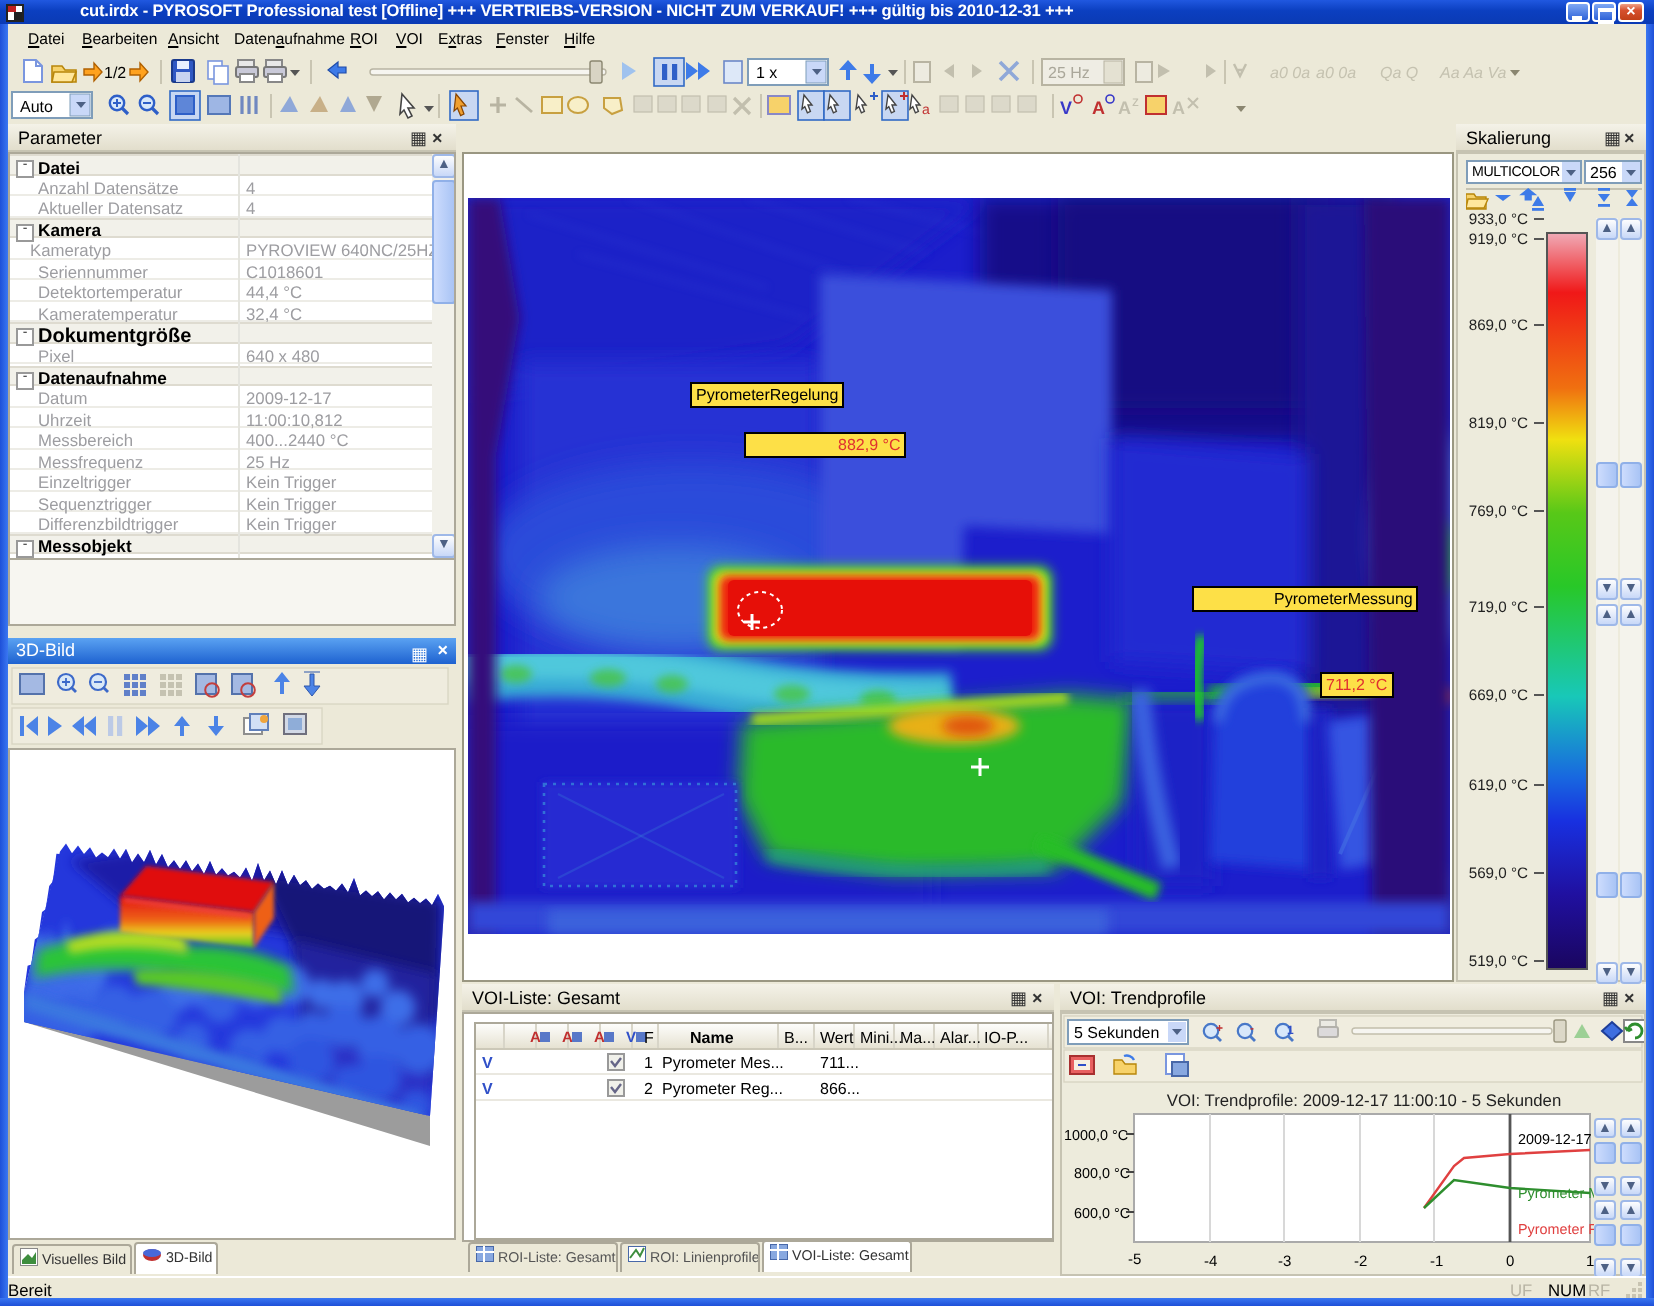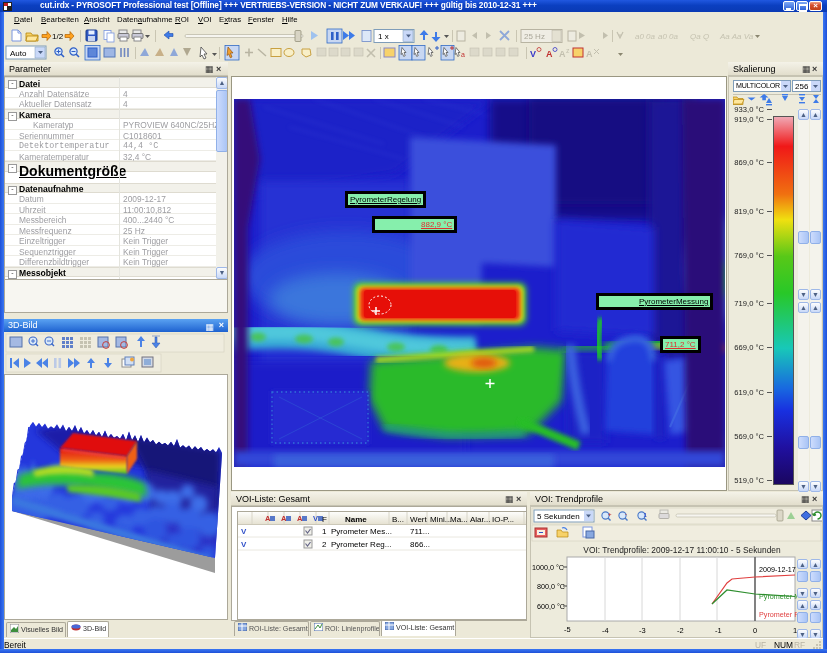--- a/index.html
+++ b/index.html
@@ -8,21 +8,21 @@
 .abs{position:absolute;}
 .hdr{position:absolute;height:14px;background:linear-gradient(#F4F2E8,#E2DECC);border-bottom:1px solid #C6C3B2;color:#000;font-size:9px;line-height:14px;padding-left:5px;box-sizing:border-box;}
 .bluehdr{position:absolute;height:13px;background:linear-gradient(#5AA2F2,#1E62D0);color:#fff;font-size:9px;line-height:13px;padding-left:4px;box-sizing:border-box;}
 .pin{position:absolute;top:2px;font-size:9px;line-height:9px;color:#333;}
 .wpanel{position:absolute;background:#fff;border:1px solid #ACA899;box-sizing:border-box;}
 .tab{position:absolute;height:15px;background:#ECE9D8;border:1px solid #ACA899;border-bottom:none;border-radius:2px 2px 0 0;font-size:7.8px;line-height:14px;padding:0 3px;box-sizing:border-box;color:#333;white-space:nowrap;overflow:hidden;}
 .tab.act{background:#fff;height:16px;z-index:3;}
 .vline{position:absolute;width:1px;background:#E4E4DE;}
 .mi{position:absolute;top:0;height:15px;line-height:15px;font-size:7.8px;color:#000;}
 .u{text-decoration:underline;}
-.thermlabel{position:absolute;background:#86efac;border:3px solid #000000;font-size:8px;line-height:11px;padding:0 2px;white-space:nowrap;text-decoration:underline;}
+.thermlabel{position:absolute;background:#fde047;border:1px solid #000000;font-size:8px;line-height:11px;padding:0 2px;white-space:nowrap;}
 .sb{position:absolute;width:12px;background:#F2F1EA;}
 .sbb{position:absolute;left:0;width:12px;height:12px;background:linear-gradient(#FDFDFD,#C8D8F8);border:1px solid #9EB8E8;border-radius:2px;box-sizing:border-box;color:#4D6185;font-size:7px;line-height:10px;text-align:center;}
 .sbt{position:absolute;left:0;width:12px;background:linear-gradient(90deg,#CDDCFD,#A9C4F5);border:1px solid #90B0E8;border-radius:2px;box-sizing:border-box;}
 </style>
 </head>
 <body>
 <div id="win">
 
 <div class="abs" style="left:0;top:0;width:827px;height:12px;background:linear-gradient(#2058E0,#0B3FC0 45%,#0A3AB4);"></div>
 <div class="abs" style="left:3px;top:2px;width:9px;height:9px;background:#fff;border:1px solid #222;box-sizing:border-box;">
@@ -231,38 +231,42 @@
         </div>
  <div class="abs" style="left:0;top:21.1px;width:211px;height:10.55px;border-bottom:1px solid #EDECE6;box-sizing:border-box;">
           <div class="abs" style="left:14px;top:1px;white-space:nowrap;">Aktueller Datensatz</div>
           <div class="abs" style="left:118px;top:1px;white-space:nowrap;">4</div>
         </div>
  <div class="abs" style="left:0;top:31.7px;width:211px;height:10.55px;background:#F2F1EA;border-top:1px solid #DEDBD0;border-bottom:1px solid #DEDBD0;box-sizing:border-box;">
           <div class="abs" style="left:3px;top:2px;width:7px;height:7px;background:#fff;border:1px solid #999;line-height:4.5px;font-size:7px;text-align:center;color:#333;">-</div>
           <div class="abs" style="left:14px;top:0.5px;font-weight:bold;color:#000;font-size:8.6px;">Kamera</div>
         </div>
  <div class="abs" style="left:0;top:42.2px;width:211px;height:10.55px;border-bottom:1px solid #EDECE6;box-sizing:border-box;">
-          <div class="abs" style="left:28px;top:1px;white-space:nowrap;">Kameratyp</div>
+          <div class="abs" style="left:10px;top:1px;white-space:nowrap;">Kameratyp</div>
           <div class="abs" style="left:118px;top:1px;white-space:nowrap;">PYROVIEW 640NC/25HZ/17 X13</div>
         </div>
  <div class="abs" style="left:0;top:52.8px;width:211px;height:10.55px;border-bottom:1px solid #EDECE6;box-sizing:border-box;">
           <div class="abs" style="left:14px;top:1px;white-space:nowrap;">Seriennummer</div>
           <div class="abs" style="left:118px;top:1px;white-space:nowrap;">C1018601</div>
         </div>
- <div class="abs" style="left:0;top:63.3px;width:211px;height:10.55px;border-bottom:1px solid #EDECE6;box-sizing:border-box;font-family:Liberation Mono, monospace;">
+ <div class="abs" style="left:0;top:63.3px;width:211px;height:10.55px;border-bottom:1px solid #EDECE6;box-sizing:border-box;">
           <div class="abs" style="left:14px;top:1px;white-space:nowrap;">Detektortemperatur</div>
           <div class="abs" style="left:118px;top:1px;white-space:nowrap;">44,4 °C</div>
         </div>
  <div class="abs" style="left:0;top:73.8px;width:211px;height:10.55px;border-bottom:1px solid #EDECE6;box-sizing:border-box;">
           <div class="abs" style="left:14px;top:1px;white-space:nowrap;">Kameratemperatur</div>
           <div class="abs" style="left:118px;top:1px;white-space:nowrap;">32,4 °C</div>
         </div>
  <div class="abs" style="left:0;top:84.4px;width:211px;height:10.55px;background:#F2F1EA;border-top:1px solid #DEDBD0;border-bottom:1px solid #DEDBD0;box-sizing:border-box;">
           <div class="abs" style="left:3px;top:2px;width:7px;height:7px;background:#fff;border:1px solid #999;line-height:4.5px;font-size:7px;text-align:center;color:#333;">-</div>
-          <div class="abs" style="left:14px;top:0.5px;font-weight:bold;color:#000;font-size:14px;text-decoration:underline;">Dokumentgröße</div>
+          <div class="abs" style="left:14px;top:0.5px;font-weight:bold;color:#000;font-size:10px;">Dokumentgröße</div>
+        </div>
+ <div class="abs" style="left:0;top:94.9px;width:211px;height:10.55px;border-bottom:1px solid #EDECE6;box-sizing:border-box;">
+          <div class="abs" style="left:14px;top:1px;white-space:nowrap;">Pixel</div>
+          <div class="abs" style="left:118px;top:1px;white-space:nowrap;">640 x 480</div>
         </div>
  <div class="abs" style="left:0;top:105.5px;width:211px;height:10.55px;background:#F2F1EA;border-top:1px solid #DEDBD0;border-bottom:1px solid #DEDBD0;box-sizing:border-box;">
           <div class="abs" style="left:3px;top:2px;width:7px;height:7px;background:#fff;border:1px solid #999;line-height:4.5px;font-size:7px;text-align:center;color:#333;">-</div>
           <div class="abs" style="left:14px;top:0.5px;font-weight:bold;color:#000;font-size:8.6px;">Datenaufnahme</div>
         </div>
  <div class="abs" style="left:0;top:116.0px;width:211px;height:10.55px;border-bottom:1px solid #EDECE6;box-sizing:border-box;">
           <div class="abs" style="left:14px;top:1px;white-space:nowrap;">Datum</div>
           <div class="abs" style="left:118px;top:1px;white-space:nowrap;">2009-12-17</div>
         </div>
  <div class="abs" style="left:0;top:126.6px;width:211px;height:10.55px;border-bottom:1px solid #EDECE6;box-sizing:border-box;">

